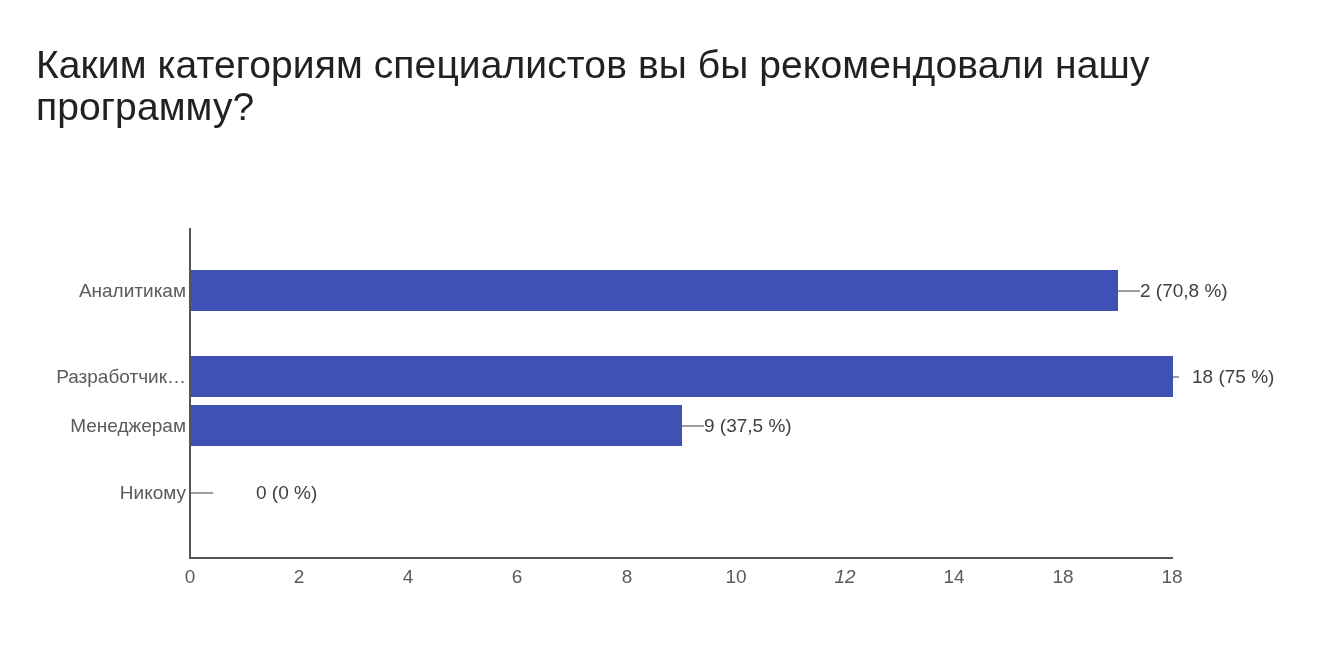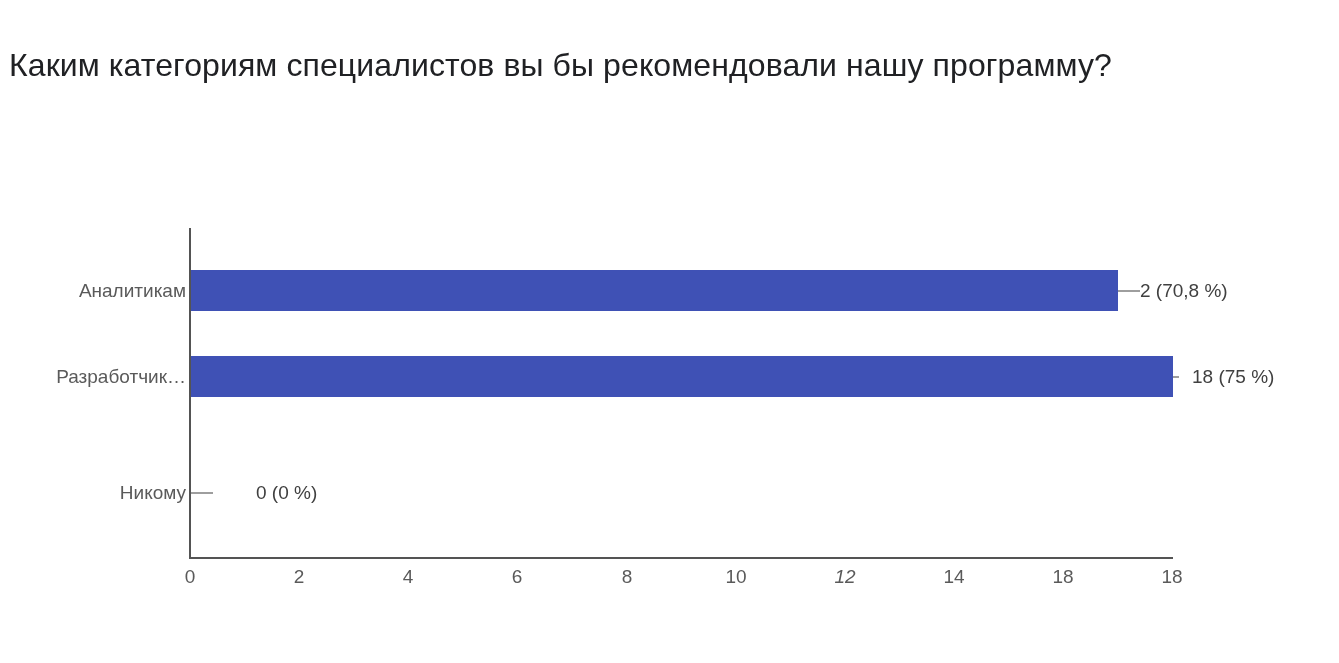--- a/index.html
+++ b/index.html
@@ -12,24 +12,24 @@
     height: 663px;
     font-family: "Liberation Sans", sans-serif;
     color: #202124;
     overflow: hidden;
     position: relative;
   }
 
   
   #chart-title {
     position: absolute;
-    left: 9px;
+    left: 36px;
     top: 44px;
     width: 1120px;
-    font-size: 32px;
+    font-size: 39px;
     line-height: 42px;
     font-weight: 400;
     color: #202124;
     letter-spacing: 0.1px;
     white-space: pre-wrap;
   }
 
   
   #chart-area {
     position: absolute;
@@ -125,20 +125,26 @@
     <div class="bar-value" style="left:1140px;">2 (70,8 %)</div>
   </div>
 
   <div class="bar-row" style="top:356px;">
     <div class="bar-label">Разработчик…</div>
     <div class="bar-rect" style="width:982px;"></div>
     <div class="bar-leader" style="left:1173px;width:6px;"></div>
     <div class="bar-value" style="left:1192px;text-align:right;">18 (75 %)</div>
   </div>
 
+  <div class="bar-row" style="top:405px;">
+    <div class="bar-label">Менеджерам</div>
+    <div class="bar-rect" style="width:491px;"></div>
+    <div class="bar-leader" style="left:682px;width:22px;"></div>
+    <div class="bar-value" style="left:704px;">9 (37,5 %)</div>
+  </div>
 
   <div class="bar-row" style="top:472px;">
     <div class="bar-label">Никому</div>
     <div class="bar-rect" style="width:0px;"></div>
     <div class="bar-leader" style="left:191px;width:22px;"></div>
     <div class="bar-value" style="left:213px;margin-left:43px;">0 (0 %)</div>
   </div>
 
   <div class="x-tick" style="left:190px;">0</div>
   <div class="x-tick" style="left:299px;">2</div>

